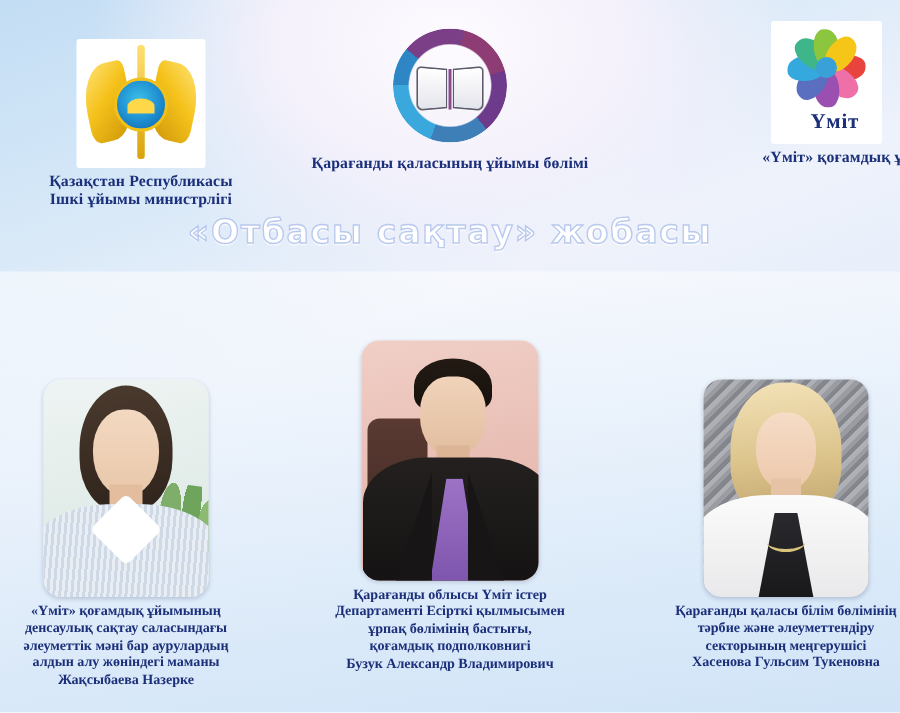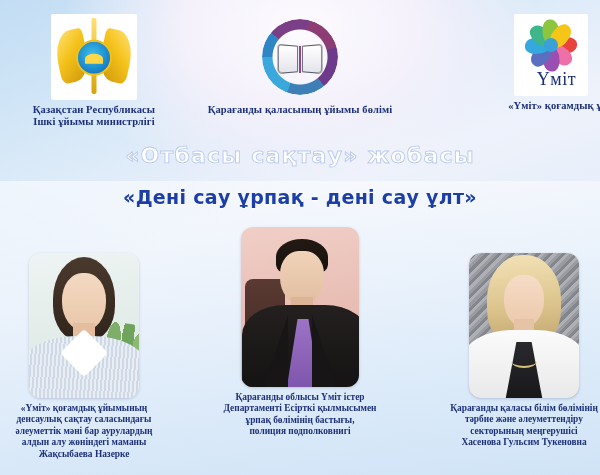--- a/index.html
+++ b/index.html
@@ -50,21 +50,21 @@
     margin-top: 4px;
     color: #1b2f7a;
     font-weight: bold;
     font-size: 10.5px;
     line-height: 1.18;
     letter-spacing: .1px;
     white-space: nowrap;
   }
 
   
-  #logo-mvd { left: 8px; top: 14px; width: 172px; }
+  #logo-mvd { left: 8px; top: 26px; width: 172px; }
   #logo-mvd .logo-box { width: 86px; height: 86px; }
   .emblem-wreath {
     position: absolute; left: 50%; top: 50%;
     width: 76px; height: 66px; transform: translate(-50%,-50%);
     background:
       radial-gradient(circle at 18% 55%, #f2c017 0 9px, rgba(242,192,23,0) 10px),
       radial-gradient(circle at 82% 55%, #f2c017 0 9px, rgba(242,192,23,0) 10px);
   }
   .emblem-wreath .leafL, .emblem-wreath .leafR {
     position: absolute; top: 6px; width: 30px; height: 52px;
@@ -127,21 +127,21 @@
   #logo-umit { left: 470px; top: 14px; width: 200px; }
   #logo-umit .logo-box { width: 74px; height: 82px; margin-left: 44px; }
   .flower { position: absolute; left: 50%; top: 38%; width: 58px; height: 48px; transform: translate(-50%,-50%); }
   .petal {
     position: absolute; left: 50%; top: 50%; width: 26px; height: 17px;
     margin: -8.5px 0 0 -13px; border-radius: 60% 40% 55% 45%;
     transform-origin: 50% 50%;
   }
   .flower-label {
     position: absolute; left: 11px; right: 0; bottom: 6px; text-align: center;
-    color: #1b2f7a; font-weight: normal; font-size: 18px; letter-spacing: .5px;
+    color: #1b2f7a; font-weight: bold; font-size: 14px; letter-spacing: .5px;
   }
 
   
   #title-main {
     position: absolute; left: 0; right: 0; top: 143px;
     text-align: center;
     font-family: "DejaVu Sans", sans-serif;
     font-size: 22px;
     font-weight: bold;
     letter-spacing: 1.2px;
@@ -339,21 +339,20 @@
           <div class="petal" style="width: 14px; height: 14px; margin: -7px 0px 0px -7px; border-radius: 50%; background: rgb(58, 160, 216);"></div>
         </div>
       <div class="flower-label">Үміт</div>
     </div>
     <div class="logo-caption">
       <div>«Үміт» қоғамдық ұйымы</div>
     </div>
   </div>
 
   <div id="title-main">«Отбасы сақтау»  жобасы</div>
-  <div id="title-sub">«Дені сау ұрпақ - дені сау ұлт»</div>
 
   <div class="person" id="person-left">
     <div class="photo ph-w1">
       <div class="plant"></div>
       <div class="hair"></div>
       <div class="face"></div>
       <div class="neck"></div>
       <div class="body"></div>
       <div class="collar"></div>
     </div>
@@ -374,21 +373,22 @@
       <div class="neck"></div>
       <div class="jacket"></div>
       <div class="shirt"></div>
       <div class="lapelL"></div>
       <div class="lapelR"></div>
     </div>
     <div class="caption">
       <div>Қарағанды облысы Үміт істер</div>
       <div>Департаменті Есірткі қылмысымен</div>
       <div>ұрпақ бөлімінің бастығы,</div>
-      <div>полиция подполковнигі</div>
+      <div>қоғамдық подполковнигі</div>
+      <div>Бузук Александр Владимирович</div>
     </div>
   </div>
 
   <div class="person" id="person-right">
     <div class="photo ph-w2">
       <div class="hair"></div>
       <div class="face"></div>
       <div class="neck"></div>
       <div class="jacket"></div>
       <div class="top"></div>

